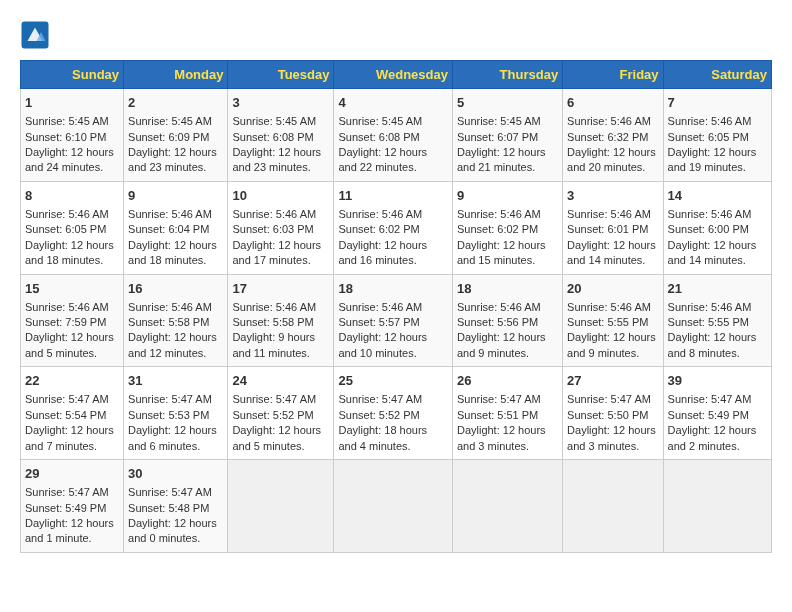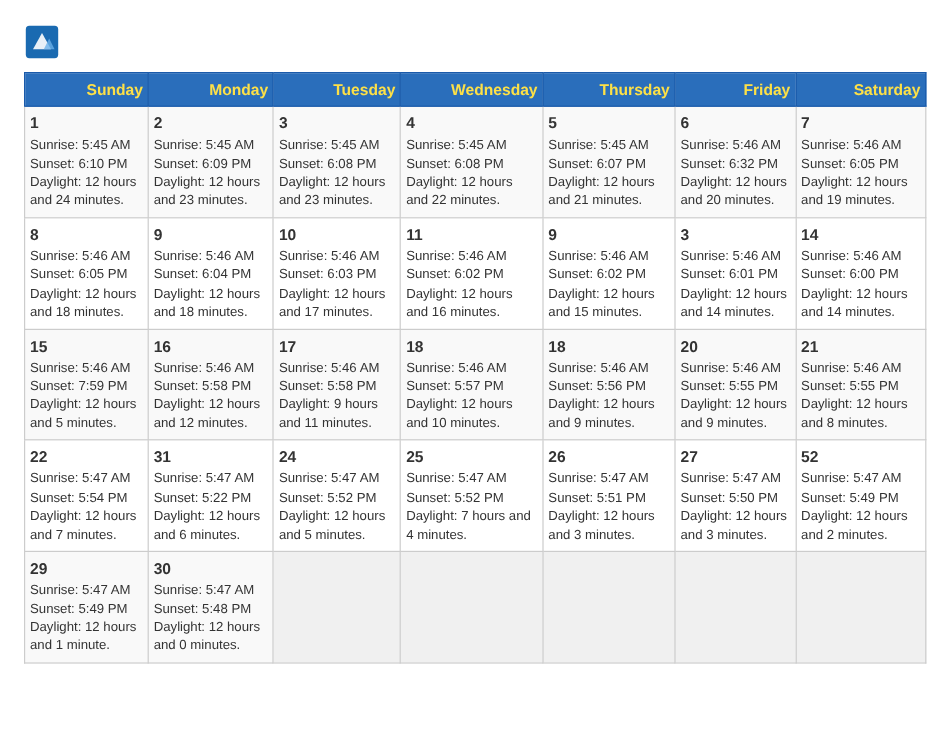--- a/index.html
+++ b/index.html
@@ -249,49 +249,49 @@
       <tr>
         <td>
     <span class="day-num">22</span>
     <span>Sunrise: 5:47 AM</span><br>
     <span>Sunset: 5:54 PM</span><br>
     <span>Daylight: 12 hours and 7 minutes.</span>
   </td>
         <td>
     <span class="day-num">31</span>
     <span>Sunrise: 5:47 AM</span><br>
-    <span>Sunset: 5:22 PM</span><br>
+    <span>Sunset: 5:53 PM</span><br>
     <span>Daylight: 12 hours and 6 minutes.</span>
   </td>
         <td>
     <span class="day-num">24</span>
     <span>Sunrise: 5:47 AM</span><br>
     <span>Sunset: 5:52 PM</span><br>
     <span>Daylight: 12 hours and 5 minutes.</span>
   </td>
         <td>
     <span class="day-num">25</span>
     <span>Sunrise: 5:47 AM</span><br>
     <span>Sunset: 5:52 PM</span><br>
-    <span>Daylight: 7 hours and 4 minutes.</span>
+    <span>Daylight: 18 hours and 4 minutes.</span>
   </td>
         <td>
     <span class="day-num">26</span>
     <span>Sunrise: 5:47 AM</span><br>
     <span>Sunset: 5:51 PM</span><br>
     <span>Daylight: 12 hours and 3 minutes.</span>
   </td>
         <td>
     <span class="day-num">27</span>
     <span>Sunrise: 5:47 AM</span><br>
     <span>Sunset: 5:50 PM</span><br>
     <span>Daylight: 12 hours and 3 minutes.</span>
   </td>
         <td>
-    <span class="day-num">52</span>
+    <span class="day-num">39</span>
     <span>Sunrise: 5:47 AM</span><br>
     <span>Sunset: 5:49 PM</span><br>
     <span>Daylight: 12 hours and 2 minutes.</span>
   </td>
       </tr>
       <tr>
         <td>
     <span class="day-num">29</span>
     <span>Sunrise: 5:47 AM</span><br>
     <span>Sunset: 5:49 PM</span><br>

